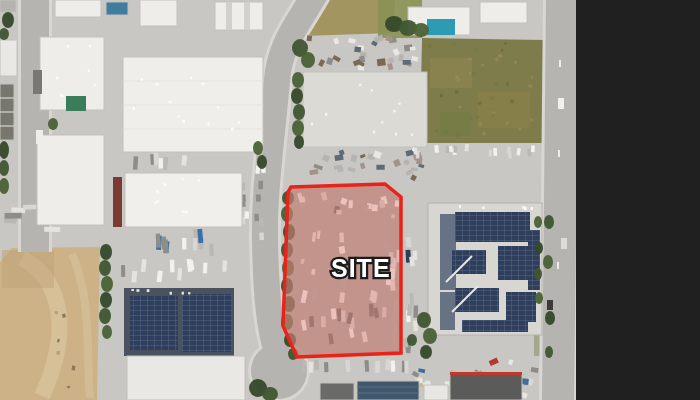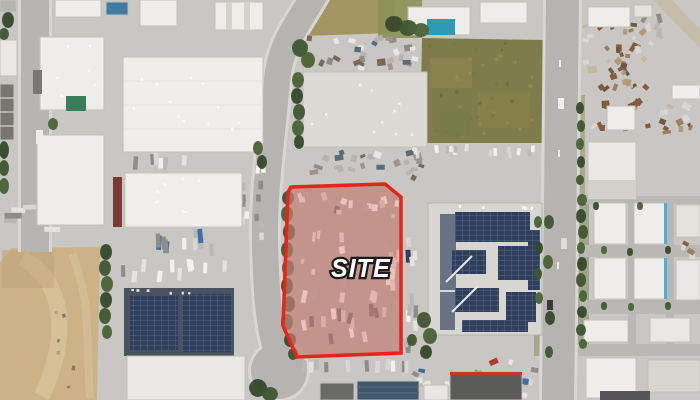--- a/index.html
+++ b/index.html
@@ -1,17 +1,17 @@
 <!DOCTYPE html>
 <html><head>
 <meta charset="utf-8">
 <style>
   html,body{margin:0;padding:0;background:#202020;}
-  #stage{position:relative;width:700px;height:400px;overflow:hidden;
-         font-family:"Liberation Sans", sans-serif;font-style:italic;}
+  #stage{position:relative;width:576px;height:400px;overflow:hidden;
+         font-family:"Liberation Sans", sans-serif;}
   svg{display:block;}
   text.site-label{font-family:"Liberation Sans", sans-serif;font-weight:bold;
                   font-size:25px;letter-spacing:1px;paint-order:stroke;}
 </style>
 </head>
 <body>
 
 <div id="stage">
 <svg width="700" height="400" viewBox="0 0 700 400">
   <defs>

